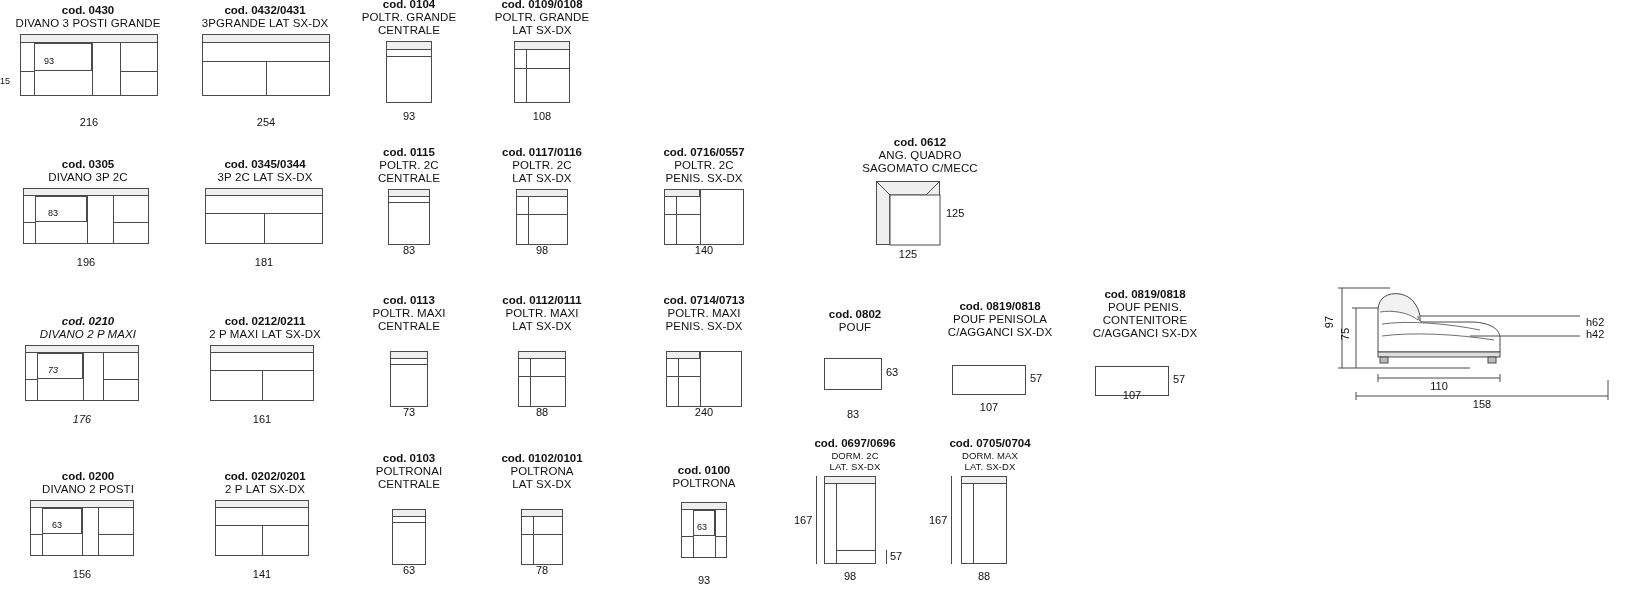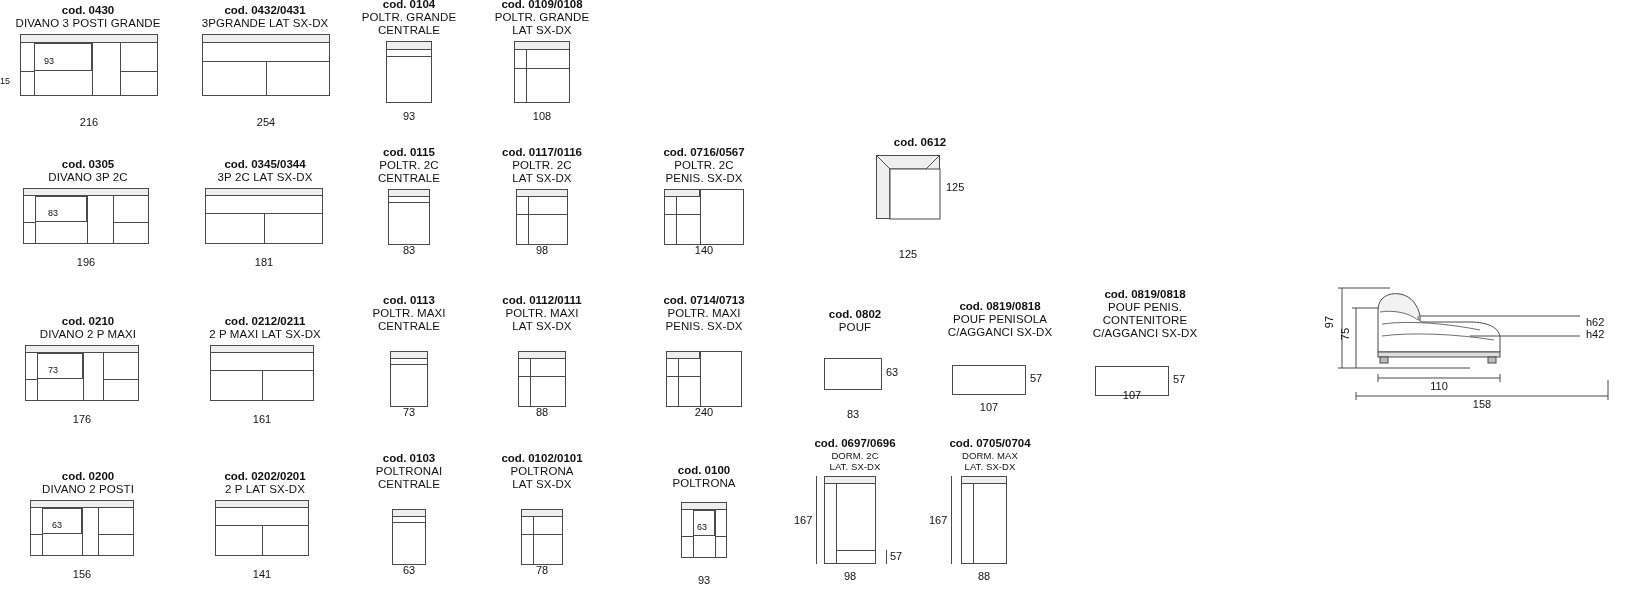--- a/index.html
+++ b/index.html
@@ -162,50 +162,52 @@
   <div class="shape" style="height:62px;margin-top:4px;">
     <div class="box" style="left:38px;top:0;width:52px;height:56px;"></div>
     <div class="box fill" style="left:38px;top:0;width:52px;height:8px;"></div>
     <div class="hline" style="left:38px;top:25px;width:52px;"></div>
     <div class="vline" style="left:50px;top:8px;height:48px;"></div>
   </div>
   <div class="dim center" style="left:38px;top:98px;width:52px;">98</div>
 </div>
 
 <div class="item" style="left:640px;top:146px;width:128px;">
-  <div class="cod">cod. 0716/0567</div>
+  <div class="cod">cod. 0716/0557</div>
   <div class="caption">POLTR. 2C
 PENIS. SX-DX</div>
   <div class="shape" style="height:62px;margin-top:4px;">
     <div class="box" style="left:24px;top:0;width:80px;height:56px;"></div>
     <div class="box fill" style="left:24px;top:0;width:36px;height:8px;"></div>
     <div class="hline" style="left:24px;top:25px;width:36px;"></div>
     <div class="vline" style="left:36px;top:8px;height:48px;"></div>
     <div class="vline" style="left:60px;top:0;height:56px;"></div>
   </div>
   <div class="dim center" style="left:24px;top:98px;width:80px;">140</div>
 </div>
 
 <div class="item" style="left:840px;top:136px;width:160px;">
   <div class="cod">cod. 0612</div>
+  <div class="caption">ANG. QUADRO
+SAGOMATO C/MECC</div>
   <div class="shape" style="height:72px;margin-top:6px;">
     <div class="box" style="left:36px;top:0;width:64px;height:64px;"></div>
     <div class="box fill noline" style="left:37px;top:1px;width:62px;height:62px;"></div>
     <svg style="position:absolute;left:36px;top:0;" width="66" height="66">
       <path d="M0,0 L14,14 L14,64" fill="none" stroke="#4a4a4a" stroke-width="1"></path>
       <path d="M64,0 L50,14 L14,14" fill="none" stroke="#4a4a4a" stroke-width="1"></path>
       <path d="M14,14 L14,64" fill="none" stroke="#4a4a4a" stroke-width="1"></path>
       <rect x="14" y="14" width="50" height="50" fill="#ffffff" stroke="#4a4a4a" stroke-width="1"></rect>
     </svg>
     <div class="dim" style="left:106px;top:26px;">125</div>
   </div>
   <div class="dim center" style="left:36px;top:112px;width:64px;">125</div>
 </div>
 
-<div class="item" style="left:8px;top:315px;width:160px;">
+<div class="item" style="left:8px;top:315px;width:160px;font-style:italic;">
   <div class="cod">cod. 0210</div>
   <div class="caption">DIVANO 2 P MAXI</div>
   <div class="shape" style="height:62px;margin-top:4px;">
     <div class="box" style="left:17px;top:0;width:114px;height:56px;"></div>
     <div class="box fill" style="left:17px;top:0;width:114px;height:8px;"></div>
     <div class="box" style="left:29px;top:8px;width:46px;height:26px;"></div>
     <div class="vline" style="left:29px;top:8px;height:48px;"></div>
     <div class="vline" style="left:95px;top:8px;height:48px;"></div>
     <div class="vline" style="left:75px;top:8px;height:48px;"></div>
     <div class="hline" style="left:17px;top:34px;width:12px;"></div>

